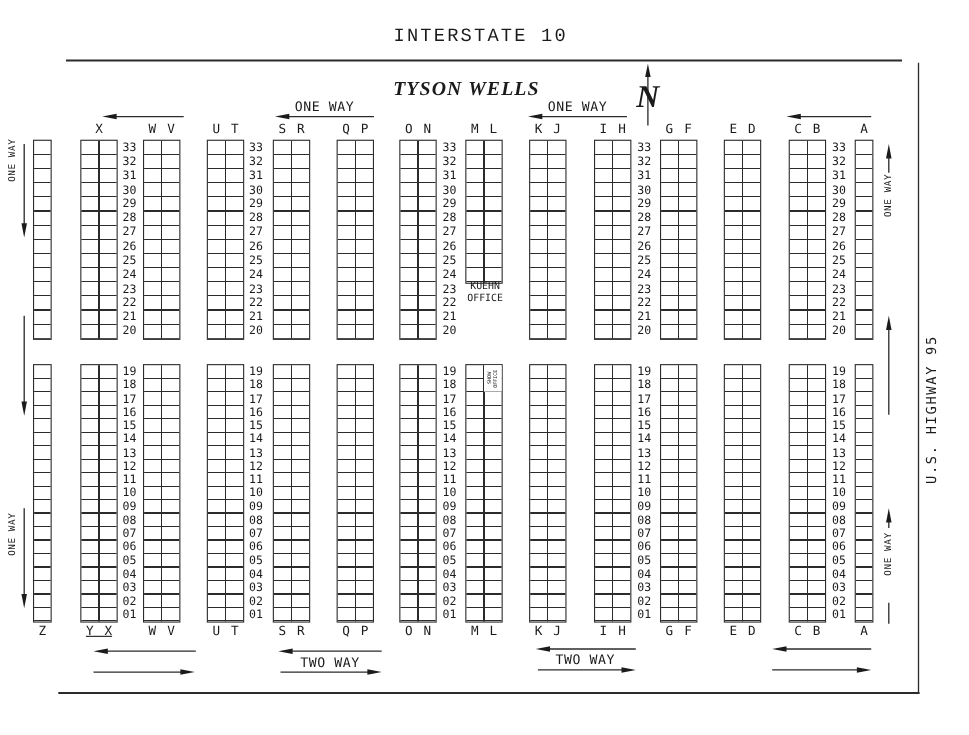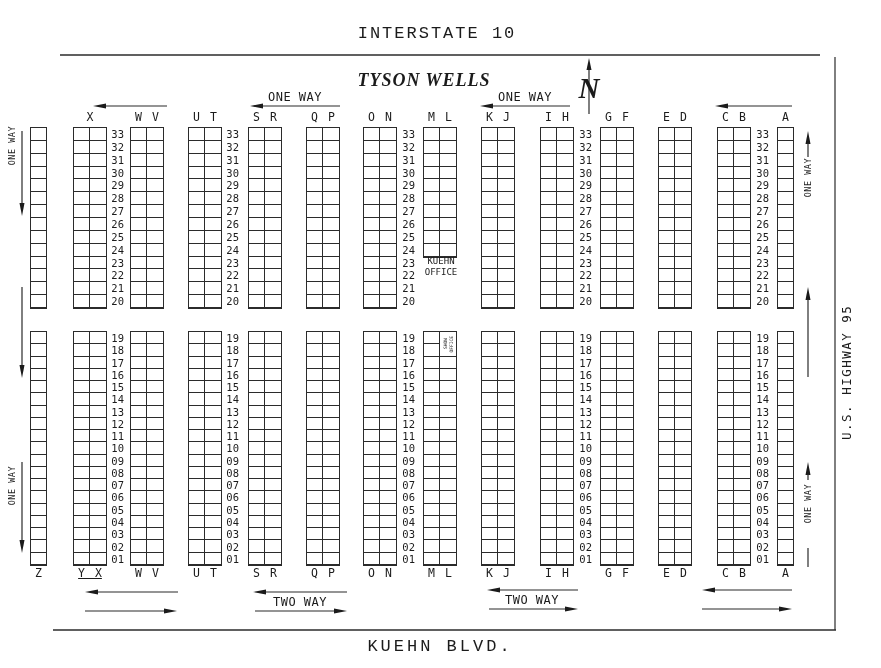--- a/index.html
+++ b/index.html
@@ -364,21 +364,20 @@
     </div>
 
   <div class="road-h" style="left:352px;top:24px;width:170px;letter-spacing:2px;">INTERSTATE 10</div>
 
   <div class="title" style="left:324px;top:70px;width:200px;">TYSON WELLS</div>
 
   <div class="compass-n" style="left:573px;top:72px;width:32px;">N</div>
 
   <div class="road-v" style="left:839px;top:262px;height:178px;">U.S. HIGHWAY 95</div>
 
-  <div class="road-h" style="left:355px;top:637px;width:170px;letter-spacing:3px;">KUEHN BLVD.</div>
 
   <div class="dir-h" style="left:260px;top:90px;">ONE WAY</div>
   <div class="dir-h" style="left:490px;top:90px;">ONE WAY</div>
   <div class="dir-h" style="left:265px;top:595px;">TWO WAY</div>
   <div class="dir-h" style="left:497px;top:593px;">TWO WAY</div>
 
   <div class="dir-v" style="left:7px;top:126px;">ONE WAY</div>
   <div class="dir-v" style="left:7px;top:466px;">ONE WAY</div>
   <div class="dir-v" style="left:803px;top:158px;">ONE WAY</div>
   <div class="dir-v" style="left:803px;top:484px;">ONE WAY</div>

